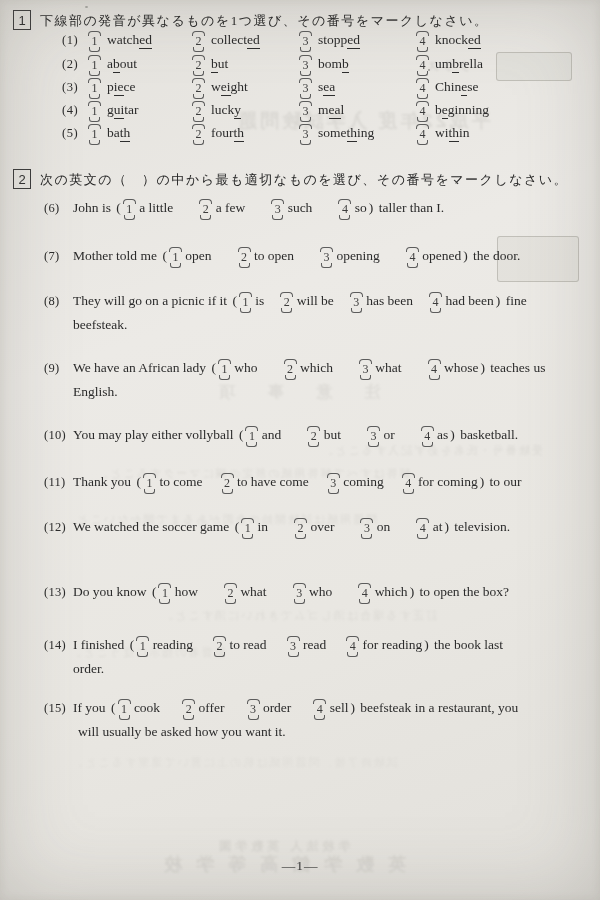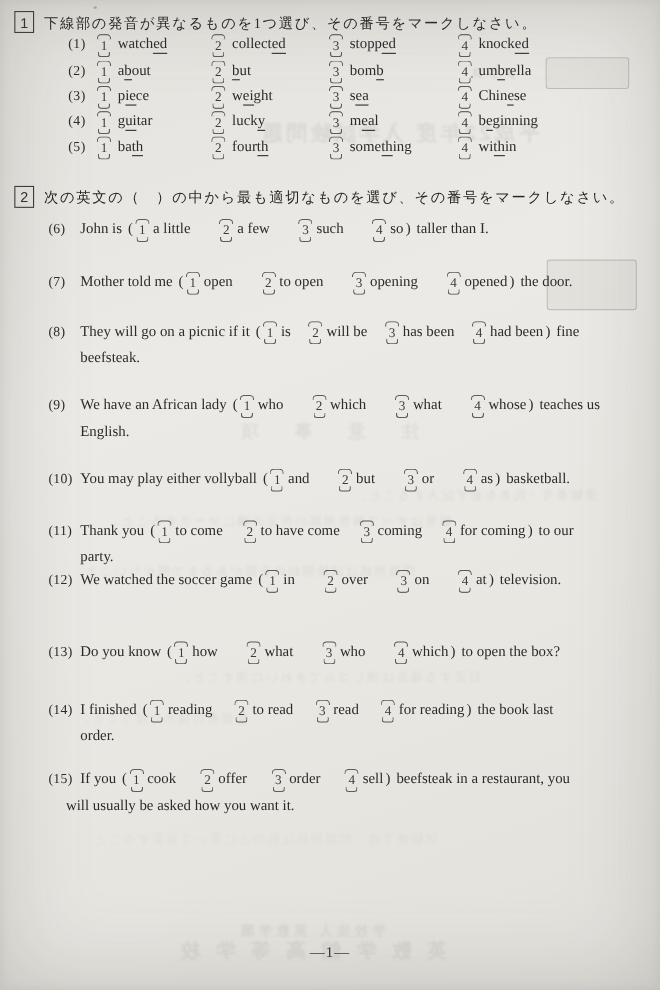--- a/index.html
+++ b/index.html
@@ -126,33 +126,32 @@
       </div>
       <div class="q" style="top: 356px;">
         <div><span class="qnum">(9)</span>We have an African lady <span class="paren">(</span><span class="mk">1</span><span>&nbsp;who</span><span class="gap" style="width: 26px;"></span><span class="mk">2</span><span>&nbsp;which</span><span class="gap" style="width: 26px;"></span><span class="mk">3</span><span>&nbsp;what</span><span class="gap" style="width: 26px;"></span><span class="mk">4</span><span>&nbsp;whose</span><span class="paren">)</span> teaches us</div>
         <div class="wrapline" style="margin-left: 29px;">English.</div>
       </div>
       <div class="q" style="top: 423px;">
         <div><span class="qnum">(10)</span>You may play either vollyball <span class="paren">(</span><span class="mk">1</span><span>&nbsp;and</span><span class="gap" style="width: 26px;"></span><span class="mk">2</span><span>&nbsp;but</span><span class="gap" style="width: 26px;"></span><span class="mk">3</span><span>&nbsp;or</span><span class="gap" style="width: 26px;"></span><span class="mk">4</span><span>&nbsp;as</span><span class="paren">)</span> basketball.</div>
       </div>
       <div class="q" style="top: 470px;">
         <div><span class="qnum">(11)</span>Thank you <span class="paren">(</span><span class="mk">1</span><span>&nbsp;to come</span><span class="gap" style="width: 18px;"></span><span class="mk">2</span><span>&nbsp;to have come</span><span class="gap" style="width: 18px;"></span><span class="mk">3</span><span>&nbsp;coming</span><span class="gap" style="width: 18px;"></span><span class="mk">4</span><span>&nbsp;for coming</span><span class="paren">)</span> to our</div>
-        <div class="wrapline" style="margin-left: 29px;">party.</div>
       </div>
       <div class="q" style="top: 515px;">
         <div><span class="qnum">(12)</span>We watched the soccer game <span class="paren">(</span><span class="mk">1</span><span>&nbsp;in</span><span class="gap" style="width: 26px;"></span><span class="mk">2</span><span>&nbsp;over</span><span class="gap" style="width: 26px;"></span><span class="mk">3</span><span>&nbsp;on</span><span class="gap" style="width: 26px;"></span><span class="mk">4</span><span>&nbsp;at</span><span class="paren">)</span> television.</div>
       </div>
       <div class="q" style="top: 580px;">
         <div><span class="qnum">(13)</span>Do you know <span class="paren">(</span><span class="mk">1</span><span>&nbsp;how</span><span class="gap" style="width: 26px;"></span><span class="mk">2</span><span>&nbsp;what</span><span class="gap" style="width: 26px;"></span><span class="mk">3</span><span>&nbsp;who</span><span class="gap" style="width: 26px;"></span><span class="mk">4</span><span>&nbsp;which</span><span class="paren">)</span> to open the box?</div>
       </div>
       <div class="q" style="top: 633px;">
         <div><span class="qnum">(14)</span>I finished <span class="paren">(</span><span class="mk">1</span><span>&nbsp;reading</span><span class="gap" style="width: 20px;"></span><span class="mk">2</span><span>&nbsp;to read</span><span class="gap" style="width: 20px;"></span><span class="mk">3</span><span>&nbsp;read</span><span class="gap" style="width: 20px;"></span><span class="mk">4</span><span>&nbsp;for reading</span><span class="paren">)</span> the book last</div>
         <div class="wrapline" style="margin-left: 29px;">order.</div>
       </div>
       <div class="q" style="top: 696px;">
         <div><span class="qnum">(15)</span>If you <span class="paren">(</span><span class="mk">1</span><span>&nbsp;cook</span><span class="gap" style="width: 22px;"></span><span class="mk">2</span><span>&nbsp;offer</span><span class="gap" style="width: 22px;"></span><span class="mk">3</span><span>&nbsp;order</span><span class="gap" style="width: 22px;"></span><span class="mk">4</span><span>&nbsp;sell</span><span class="paren">)</span> beefsteak in a restaurant, you</div>
-        <div class="wrapline" style="margin-left: 16px;">will usually be asked how you want it.</div>
+        <div class="wrapline" style="margin-left: 34px;">will usually be asked how you want it.</div>
       </div>
     </div>
 
   <div class="pageno">—1—</div>
 
 </div>
 
 </body></html>

